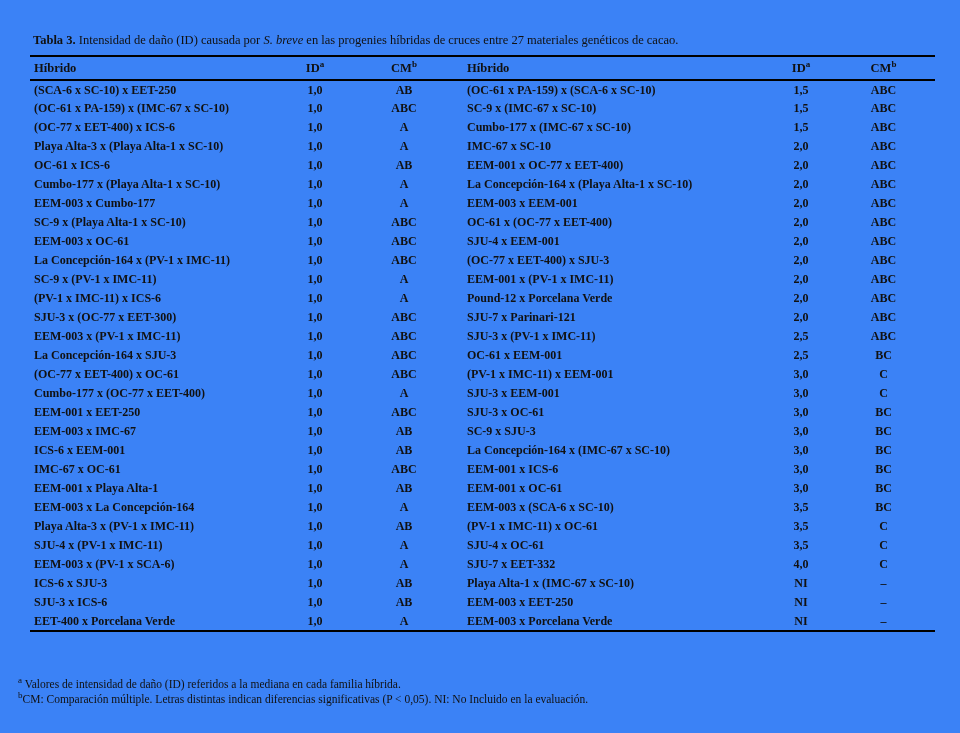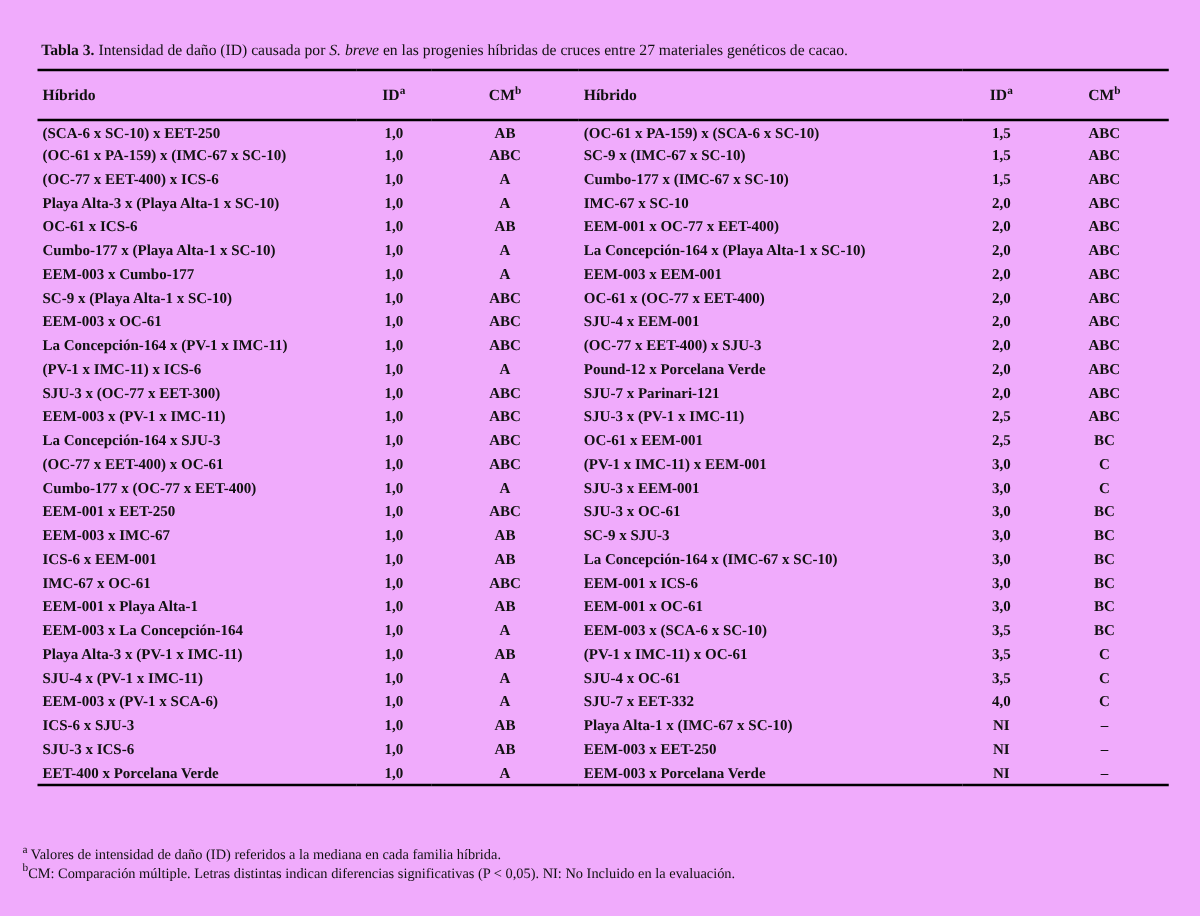--- a/index.html
+++ b/index.html
@@ -3,39 +3,39 @@
 <meta charset="utf-8">
 <style>
   html, body { margin: 0; padding: 0; }
   body {
     width: 960px; height: 733px;
     background: #ffffff;
     font-family: "Liberation Serif", "DejaVu Serif", serif;
     color: #111111;
     -webkit-font-smoothing: antialiased;
   }
-  .page { position: relative; width: 960px; height: 733px; background: #f0abfc; overflow: hidden; }
+  .page { position: relative; width: 960px; height: 733px; background: #3b82f6; overflow: hidden; }
 
   .caption {
     position: absolute; top: 20px; left: 33px; right: 20px;
     font-size: 12.5px; line-height: 1.25;
   }
   .caption .cap-bold { font-weight: bold; }
   .caption .cap-italic { font-style: italic; }
 
   table.datatable {
     position: absolute; top: 55px; left: 30px;
     width: 905px;
     border-collapse: collapse;
     table-layout: fixed;
     border-top: 2px solid #000;
     border-bottom: 2px solid #000;
     font-size: 12px;
   }
-  table.datatable thead tr { height: 40px; border-bottom: 2px solid #000; }
+  table.datatable thead tr { height: 24px; border-bottom: 2px solid #000; }
   table.datatable th {
     font-weight: bold; font-size: 12.5px;
     vertical-align: middle; padding: 0;
   }
   table.datatable th.hy, table.datatable td.hy { text-align: left; padding-left: 4px; }
   table.datatable th.ctr, table.datatable td.ctr { text-align: center; }
   table.datatable tbody tr { height: 19px; font-weight: bold; }
   table.datatable td { padding: 0; vertical-align: middle; white-space: nowrap; overflow: hidden; }
   sup { font-size: 9px; line-height: 0; }
 
@@ -148,20 +148,28 @@
         </tr>
         <tr>
           <td class="hy">La Concepción-164 x (PV-1 x IMC-11)</td>
           <td class="ctr">1,0</td>
           <td class="ctr">ABC</td>
           <td class="hy">(OC-77 x EET-400) x SJU-3</td>
           <td class="ctr">2,0</td>
           <td class="ctr">ABC</td>
         </tr>
         <tr>
+          <td class="hy">SC-9 x (PV-1 x IMC-11)</td>
+          <td class="ctr">1,0</td>
+          <td class="ctr">A</td>
+          <td class="hy">EEM-001 x (PV-1 x IMC-11)</td>
+          <td class="ctr">2,0</td>
+          <td class="ctr">ABC</td>
+        </tr>
+        <tr>
           <td class="hy">(PV-1 x IMC-11) x ICS-6</td>
           <td class="ctr">1,0</td>
           <td class="ctr">A</td>
           <td class="hy">Pound-12 x Porcelana Verde</td>
           <td class="ctr">2,0</td>
           <td class="ctr">ABC</td>
         </tr>
         <tr>
           <td class="hy">SJU-3 x (OC-77 x EET-300)</td>
           <td class="ctr">1,0</td>

